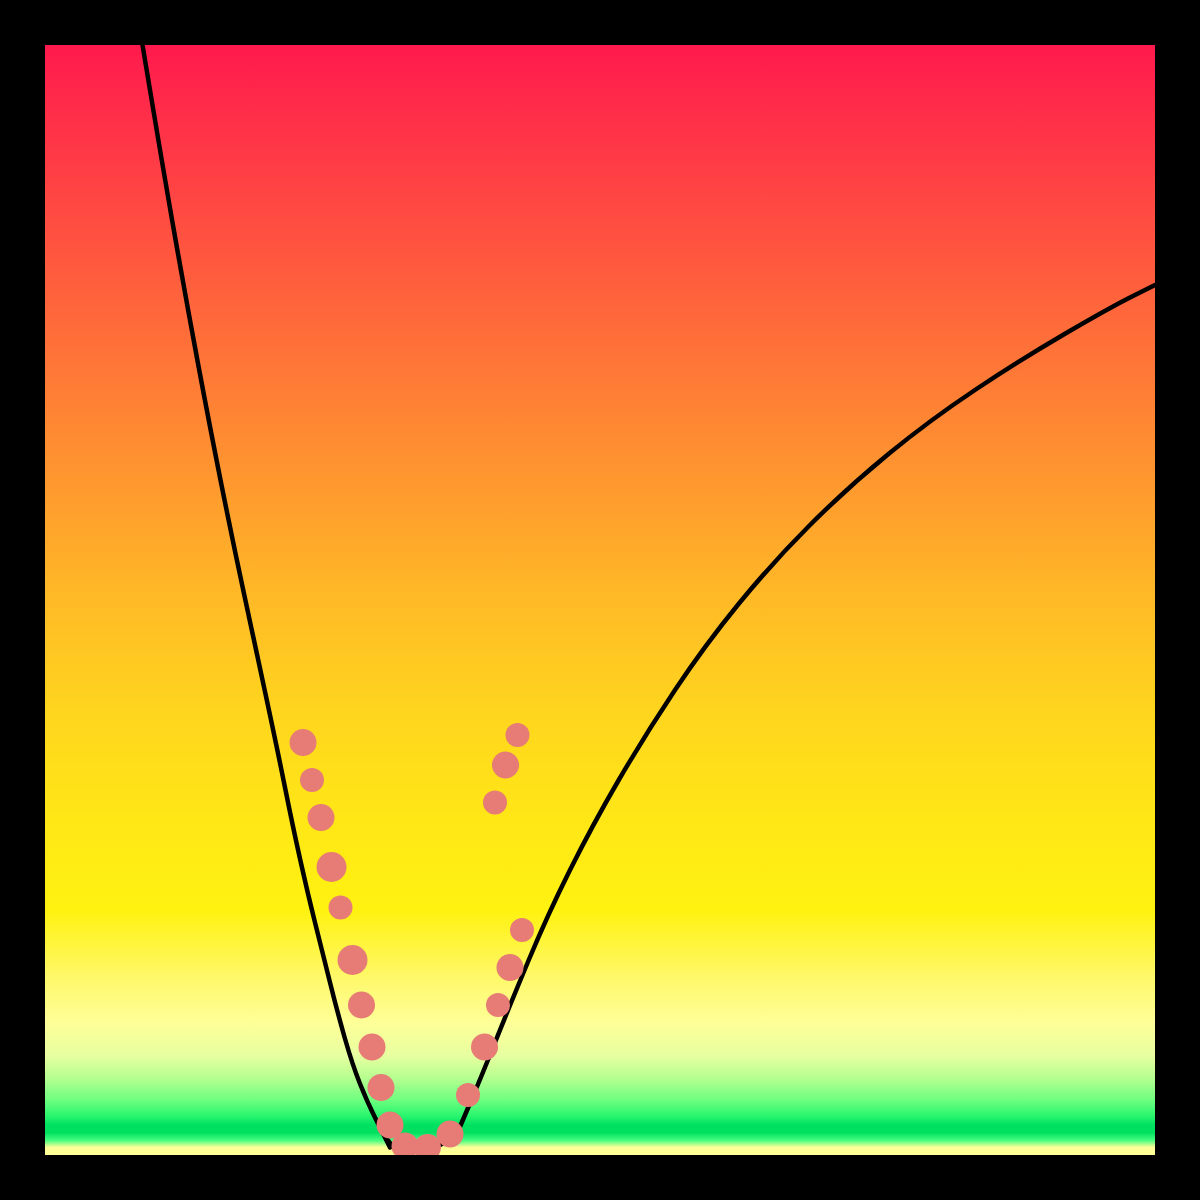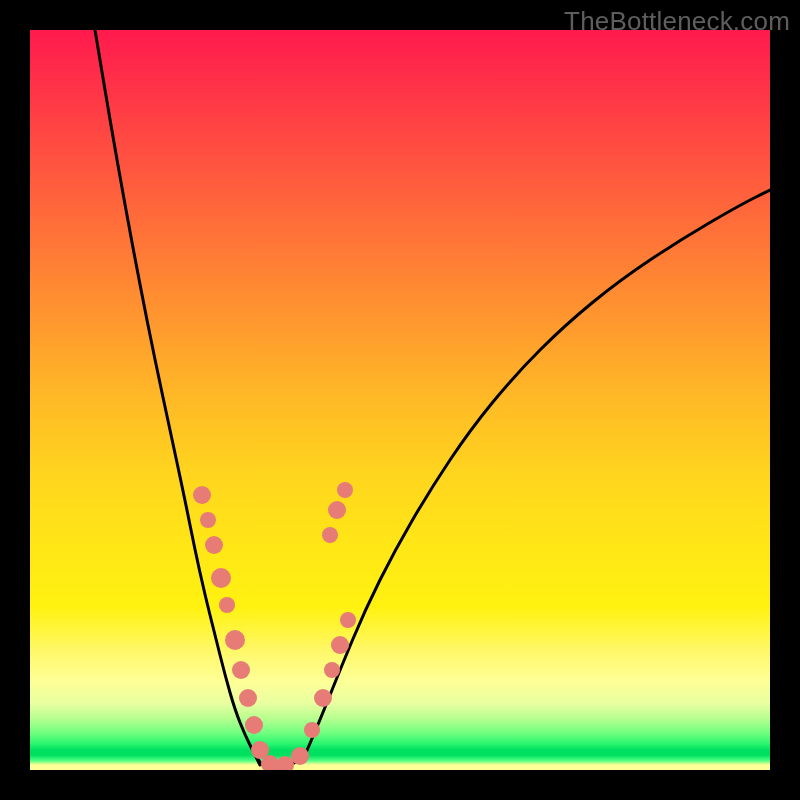--- a/index.html
+++ b/index.html
@@ -67,21 +67,20 @@
     z-index: 10;
   }
   .dot {
     fill: #e77b76;
   }
 </style>
 </head>
 <body>
 
 <div class="outer">
-  <div class="watermark">TheBottleneck.com</div>
   <div class="plot">
     <svg class="curve" viewBox="0 0 740 740">
       <g id="curve-paths">
           <path d="M 65 0 Q 65 0 72.5 45 Q 80 90 87.5 132.5 Q 95 175 102.5 215 Q 110 255 117.5 292.5 Q 125 330 132.5 365 Q 140 400 147.5 435 Q 155 470 160 495 Q 165 520 170 542.5 Q 175 565 180 585 Q 185 605 190 625 Q 195 645 200 662.5 Q 205 680 210 692.5 Q 215 705 220 715 Q 225 725 227.5 730 T 230 735" fill="none" stroke="#000000" stroke-width="3" stroke-linecap="round"></path>
           <path d="M 225 725 Q 225 725 228.5 730 Q 232 735 236 736.5 Q 240 738 245 738 Q 250 738 256 736.5 Q 262 735 268.5 730 T 275 725" fill="none" stroke="#000000" stroke-width="3" stroke-linecap="round"></path>
           <path d="M 275 725 Q 275 725 282.5 707.5 Q 290 690 300 665 Q 310 640 322.5 610 Q 335 580 350 550 Q 365 520 382.5 490 Q 400 460 420 430 Q 440 400 462.5 372.5 Q 485 345 510 320 Q 535 295 562.5 272.5 Q 590 250 620 230 Q 650 210 680 192.5 Q 710 175 725 167.5 T 740 160" fill="none" stroke="#000000" stroke-width="3" stroke-linecap="round"></path>
         </g>
       <g id="dots-group">
           <circle cx="172" cy="465" r="9" class="dot" fill="#e77b76"></circle>
           <circle cx="178" cy="490" r="8" class="dot" fill="#e77b76"></circle>

